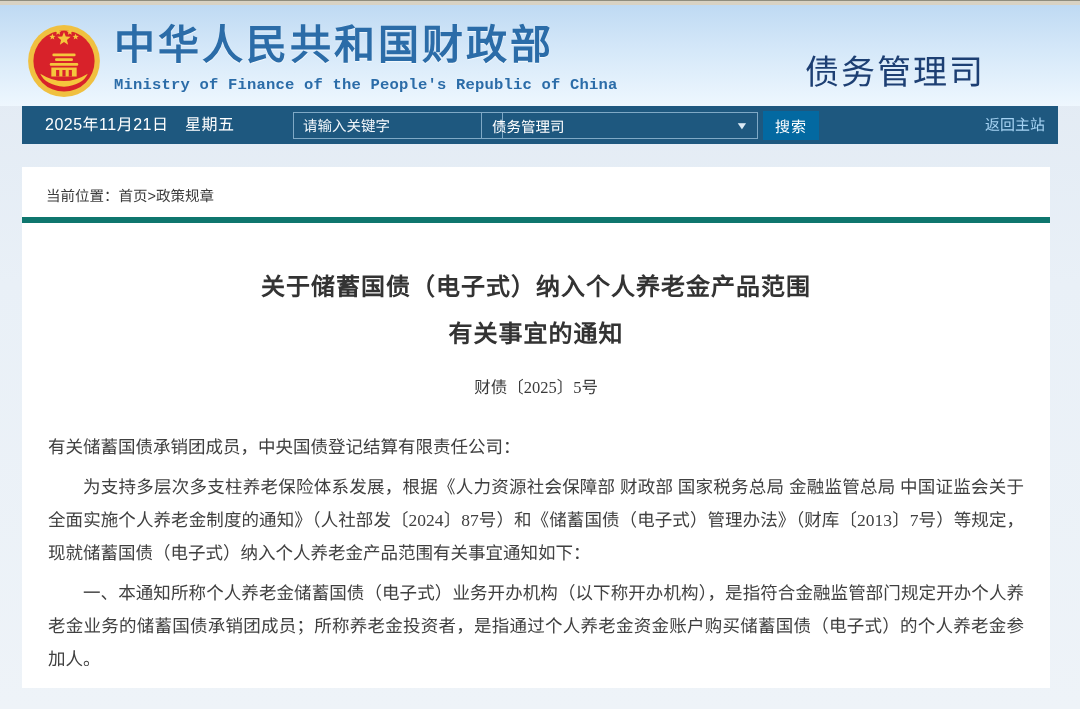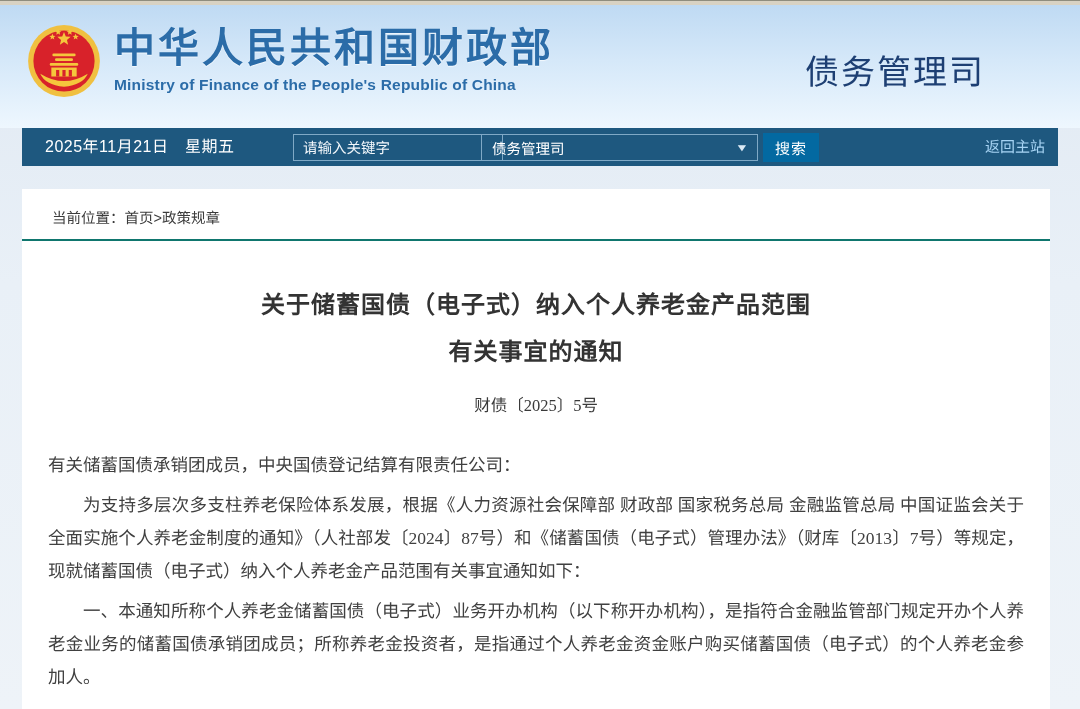--- a/index.html
+++ b/index.html
@@ -9,23 +9,24 @@
     background:linear-gradient(180deg,#e0e9f3 0%,#e9f0f7 40%,#eef3f8 100%);
   }
   
   .top-strip {
     height:5px;
     background:#d8d2c3;
     border-top:1px solid #8f8d7e;
   }
   
   .masthead {
-    height:123px;
+    height:101px;
     background:linear-gradient(180deg,#bfdaf3 0%,#d5e8f9 45%,#eef7fe 100%);
     position:relative;
+    font-family:Liberation Mono, monospace;
   }
   .brand { position:absolute; left:26px; top:12px; display:flex; align-items:center; }
   .emblem { width:76px; height:76px; display:block; margin-top:6px; }
   .brand-text { margin-left:12px; }
   .brand-cn {
     font-size:41px; font-weight:bold; color:#2b6ca8;
     letter-spacing:3px; line-height:50px;
     text-shadow:0 1px 1px rgba(255,255,255,.7);
   }
   .brand-en {
@@ -69,22 +70,22 @@
   .nav-home {
     position:absolute; right:13px; top:0; line-height:38px;
     color:#a6d3f3; font-size:15px; text-decoration:none; cursor:pointer;
   }
   
   .card {
     margin:23px 0 0 22px; width:1028px; height:521px;
     background:#fff;
   }
   .breadcrumb {
-    padding:17px 26px 12px 30px;
-    border-bottom:2px solid #0f766e;
+    padding:17px 26px 12px 24px;
+    border-bottom:6px solid #0f766e;
     margin:0 0 4px 0;
     font-size:14.5px; color:#3c3c3c;
   }
   .breadcrumb a { color:#3c3c3c; text-decoration:none; cursor:pointer; }
   .article { padding:0 26px; }
   .doc-title {
     margin-top:40px; text-align:center;
     font-size:24px; line-height:47px; font-weight:bold; color:#333;
     letter-spacing:1px;
   }

